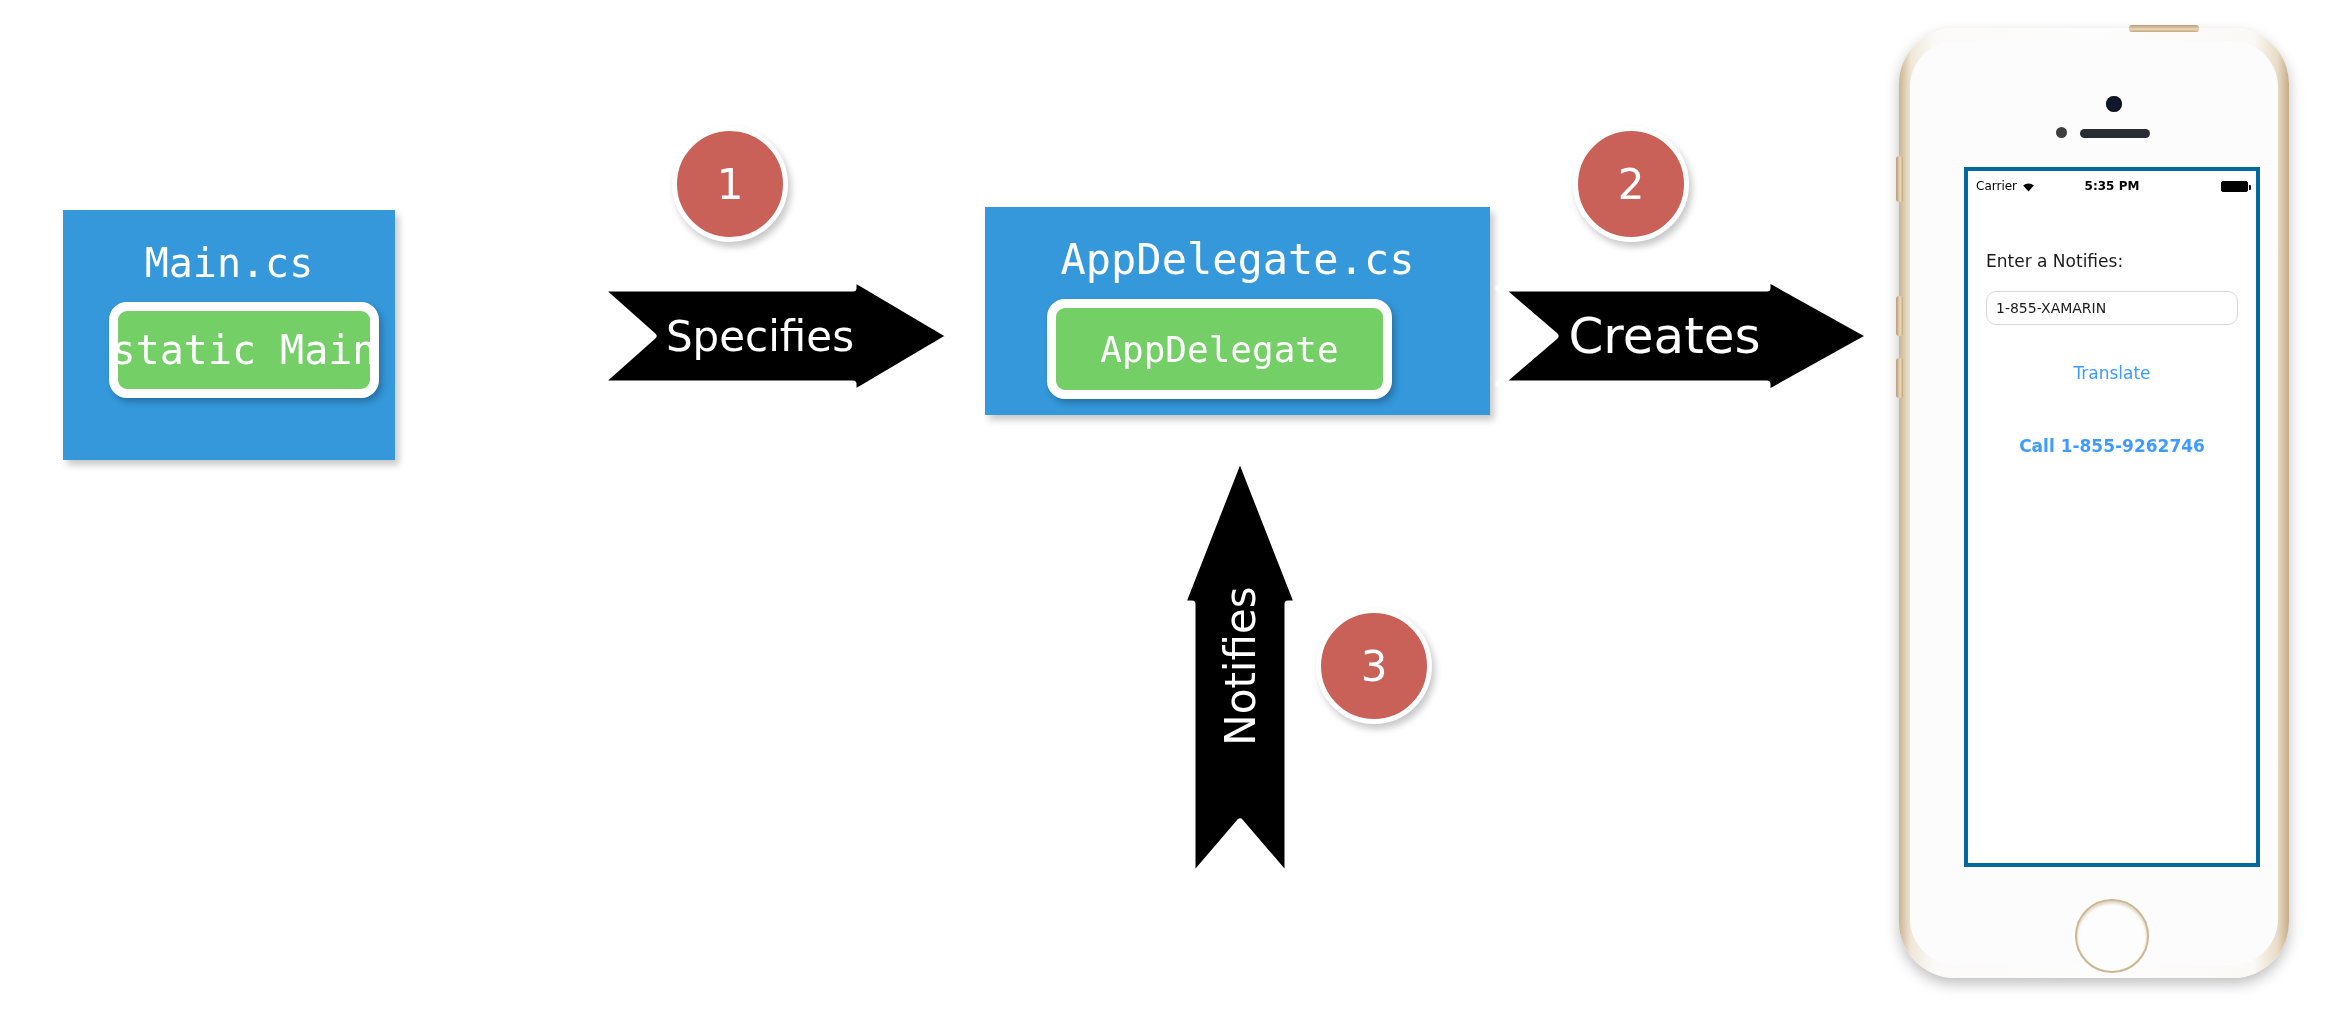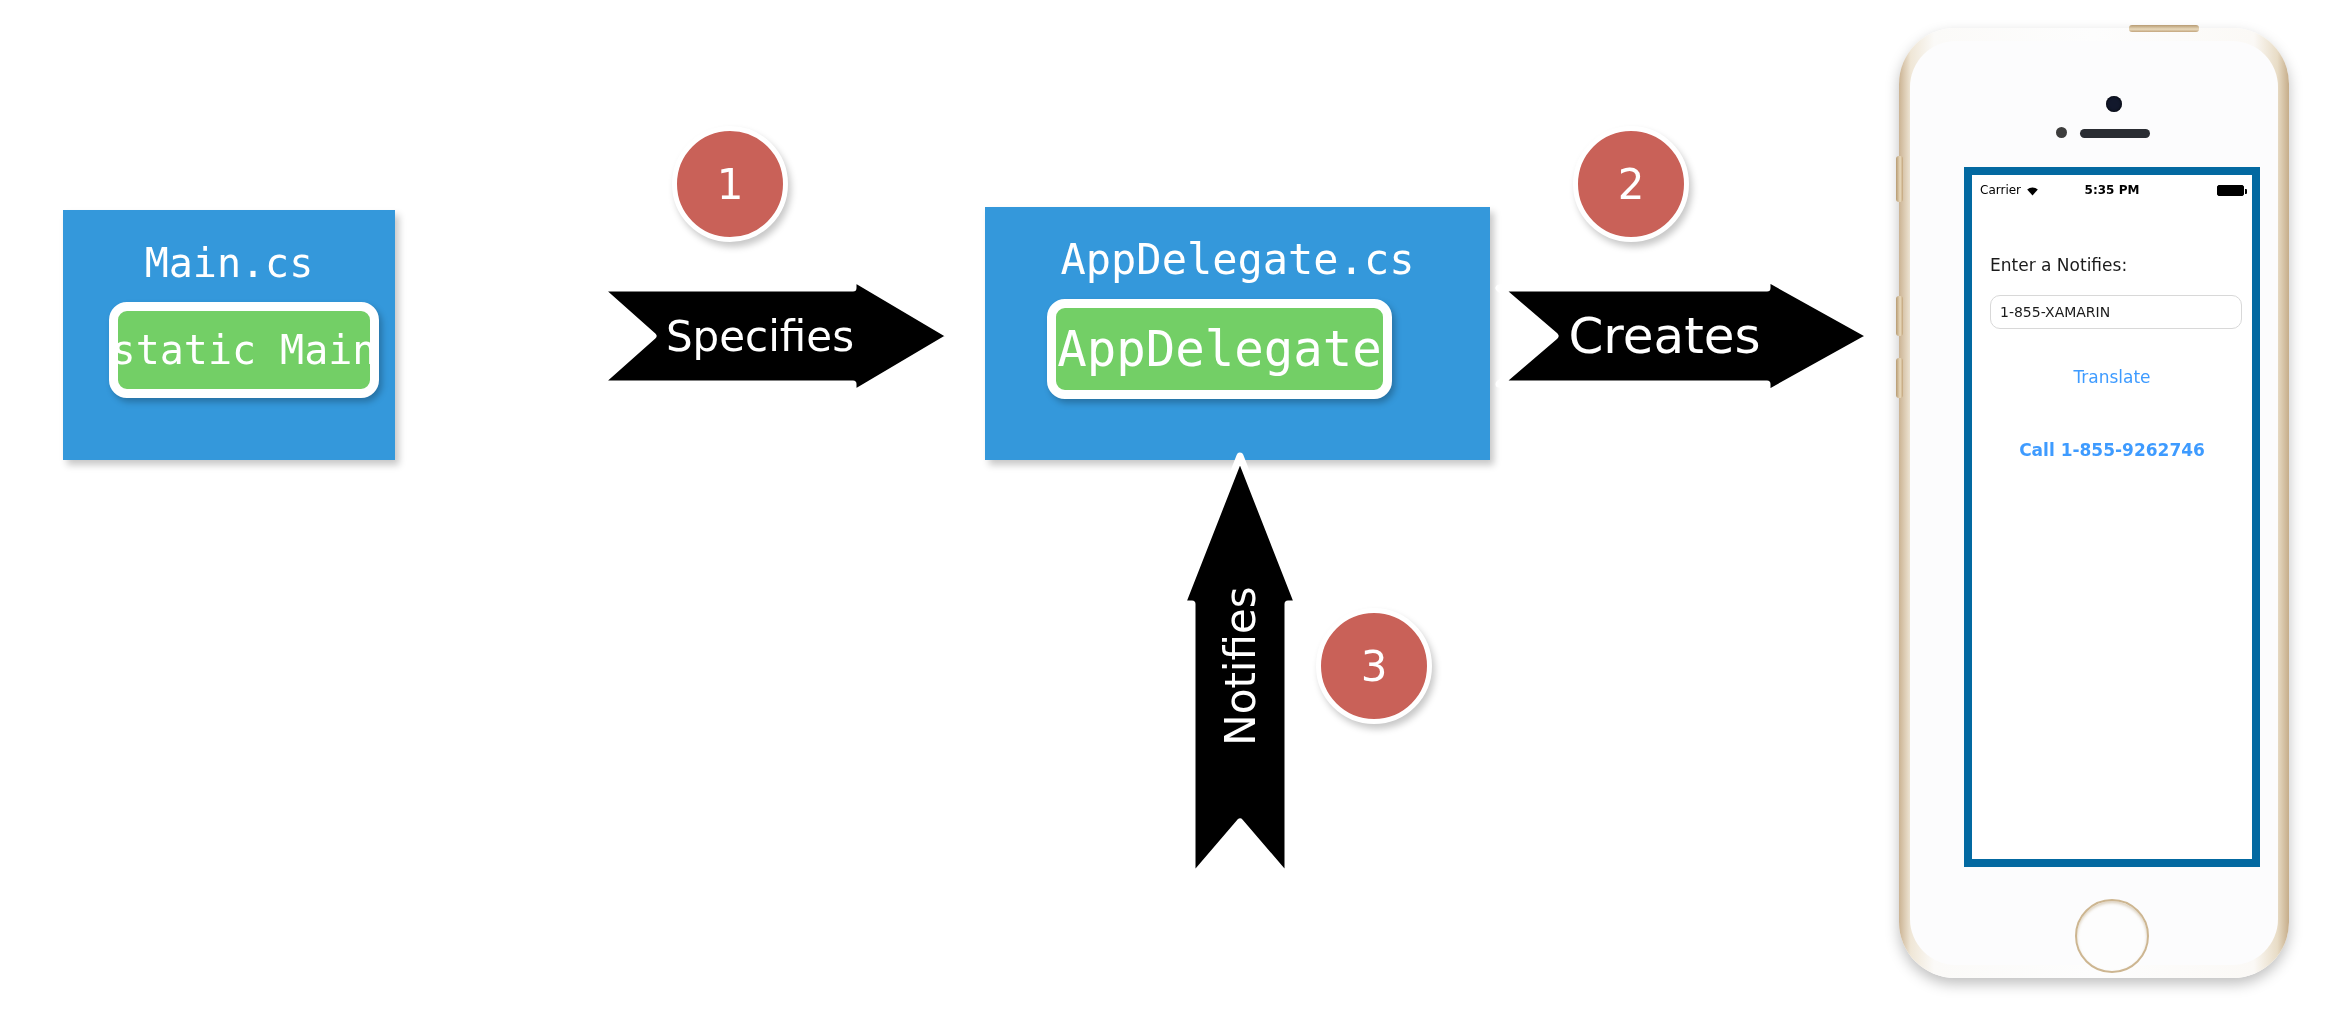--- a/index.html
+++ b/index.html
@@ -60,21 +60,21 @@
              border-radius:3px;
              background:linear-gradient(180deg,#b79b72,#e8d9bc 60%,#c3a57c);}
   .camera{position:absolute;left:196px;top:55px;width:16px;height:16px;
           border-radius:50%;background:#12182c;
           box-shadow:inset 0 0 3px #000;}
   .sensor{position:absolute;left:146px;top:86px;width:11px;height:11px;
           border-radius:50%;background:#3d3d3d;}
   .speaker{position:absolute;left:170px;top:88px;width:70px;height:9px;
            border-radius:5px;background:#2a2d33;}
   .screen{position:absolute;left:54px;top:126px;width:296px;height:700px;
-          background:#ffffff;border:8px solid #0369a1;box-sizing:border-box;}
+          background:#ffffff;border:4px solid #0369a1;box-sizing:border-box;}
   .home-btn{position:absolute;left:165px;top:858px;width:74px;height:74px;
             border-radius:50%;background:#fdfdfd;
             border:2px solid #cdb691;box-sizing:border-box;
             box-shadow:inset 0 2px 3px rgba(180,155,115,.45);}
 
   .statusbar{position:absolute;left:0;top:0;right:0;height:30px;
              display:flex;align-items:center;padding:0 8px;box-sizing:border-box;
              font-size:12px;color:#000;}
   .sb-left{display:flex;align-items:center;gap:5px;}
   .sb-center{position:absolute;left:0;right:0;text-align:center;
@@ -113,24 +113,24 @@
     <svg width="360" height="108" viewBox="0 0 360 108">
       <path d="M4,6 L258,6 L258,-4 L356,54 L258,112 L258,102 L4,102 L58,54 Z" fill="#000000" stroke="#ffffff" stroke-width="7" stroke-linejoin="round"></path>
     </svg>
     <div class="arrow-label" style="left:60px;top:0;width:210px;height:108px;font-size:42px;">Specifies</div>
   </div>
 
   <div class="badge" style="left:672px;top:126px;width:116px;height:116px;">
     <span>1</span>
   </div>
 
-  <div class="file-box" style="left:985px;top:207px;width:505px;height:253px;">
+  <div class="file-box" style="left:985px;top:207px;width:505px;height:208px;">
     <div class="file-title" style="top:28px;font-size:42px;">AppDelegate.cs</div>
     <div class="class-chip" style="left:62px;top:92px;width:345px;height:100px;">
-      <span style="font-size:49px;">AppDelegate</span>
+      <span style="font-size:36px;">AppDelegate</span>
     </div>
   </div>
 
   <div class="arrow-wrap" style="left:1495px;top:282px;width:380px;height:108px;">
     <svg width="380" height="108" viewBox="0 0 380 108">
       <path d="M4,6 L272,6 L272,-4 L376,54 L272,112 L272,102 L4,102 L60,54 Z" fill="#000000" stroke="#ffffff" stroke-width="7" stroke-linejoin="round"></path>
     </svg>
     <div class="arrow-label" style="left:62px;top:0;width:215px;height:108px;font-size:50px;">Creates</div>
   </div>
 

